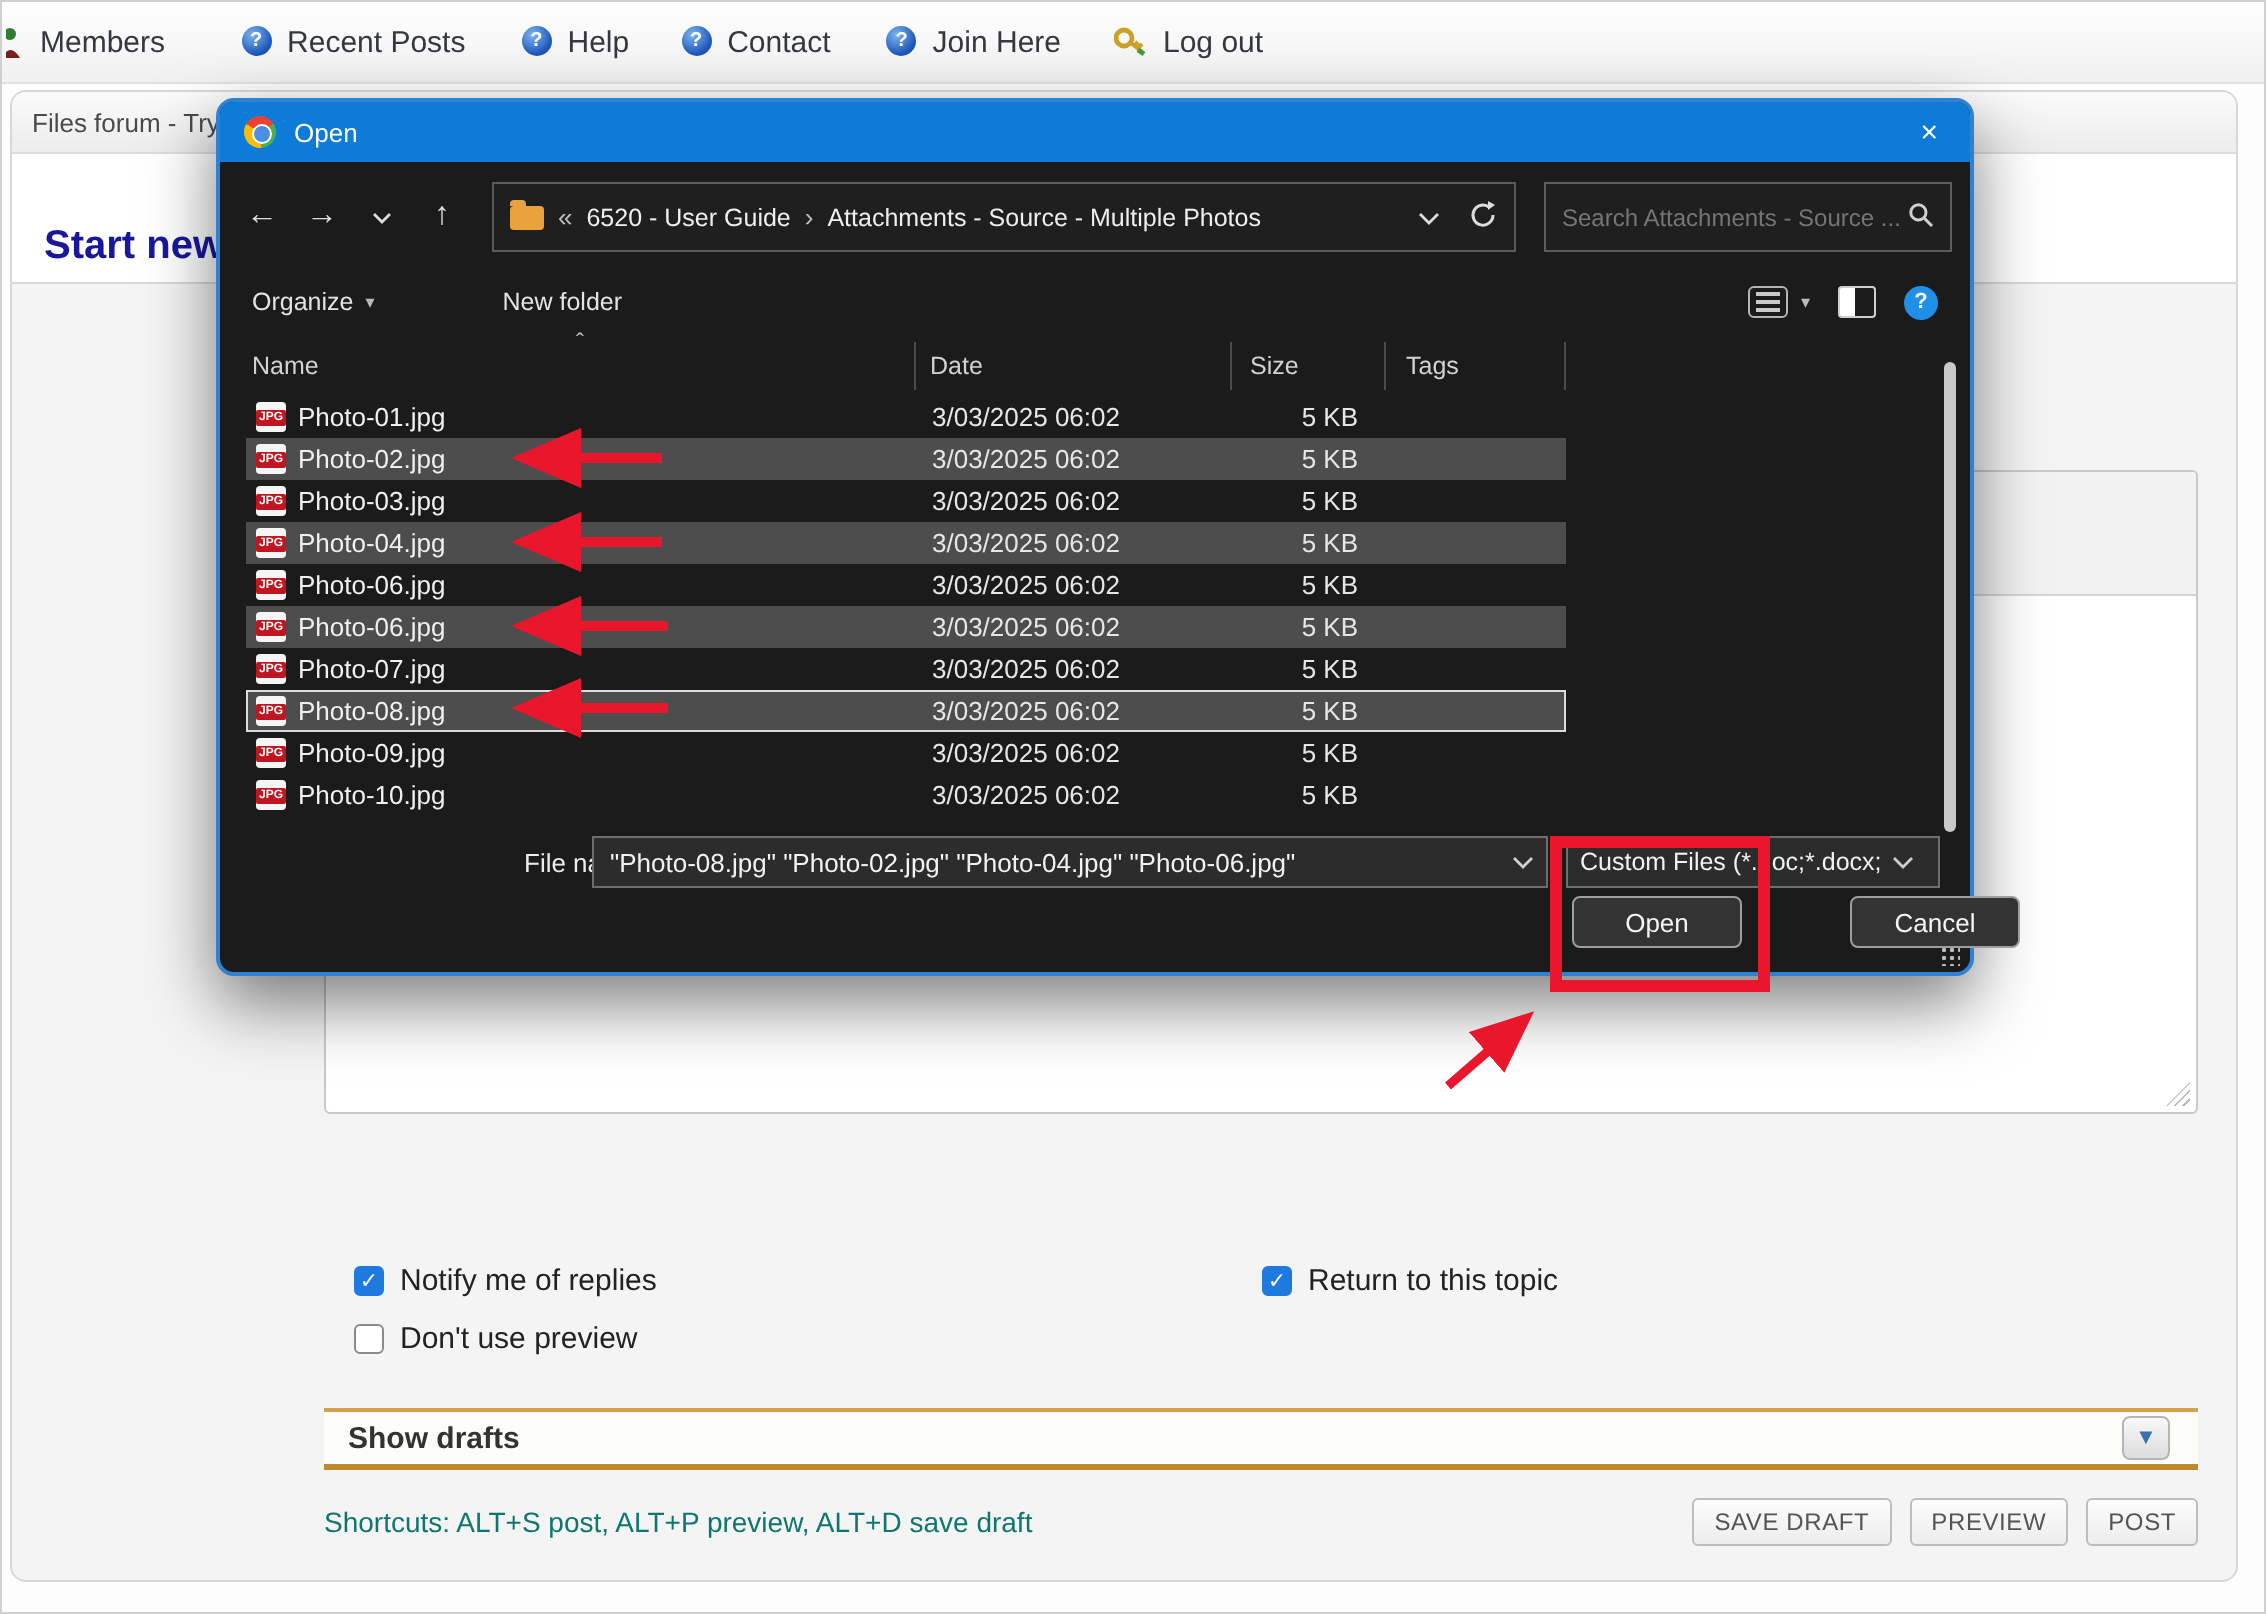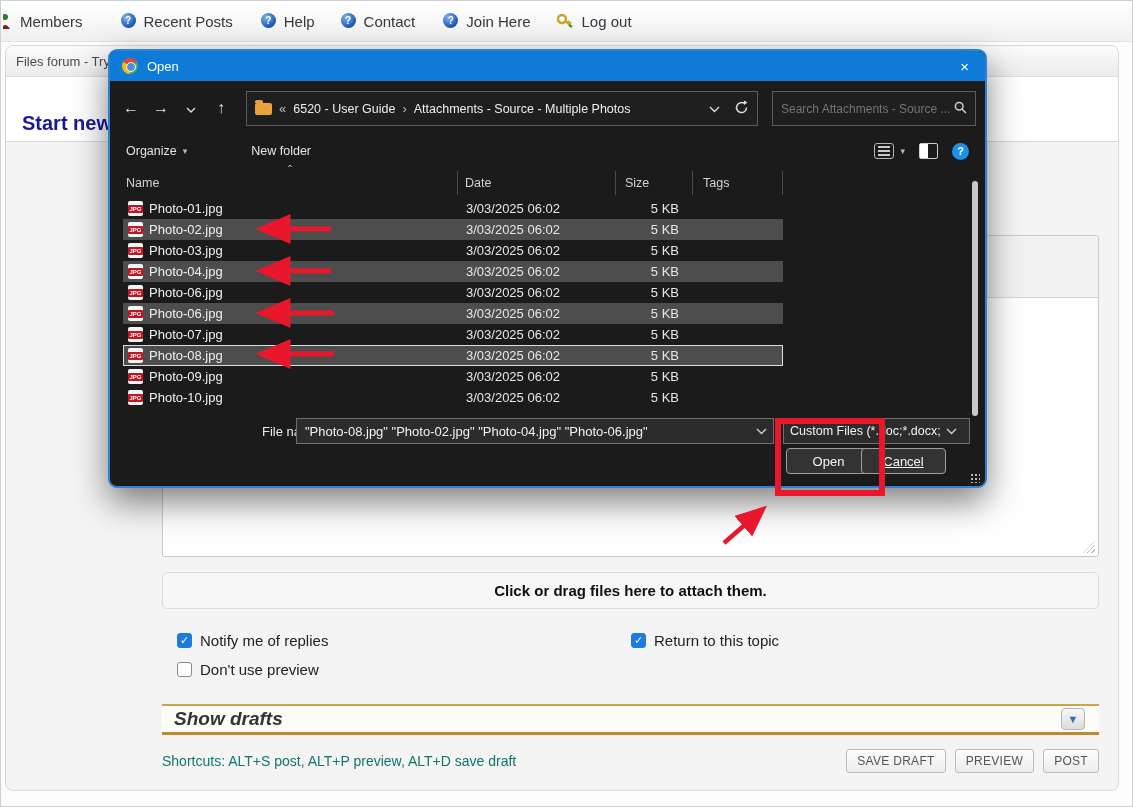--- a/index.html
+++ b/index.html
@@ -37,21 +37,21 @@
     background:#f7f7f7; border:1px solid #dcdcdc; border-radius:5px;
     display:flex; align-items:center; justify-content:center;
     font-size:15px; font-weight:bold; color:#101010; }
   .cbrow { position:absolute; display:flex; align-items:center; gap:8px; font-size:15px; color:#222; }
   .cb { width:15px; height:15px; border:1px solid #8a8a8a; border-radius:3px; background:#fff;
     display:flex; align-items:center; justify-content:center; color:#fff; font-size:11px; }
   .cb.checked { background:#1f7ae0; border-color:#1f7ae0; }
   .drafts { position:absolute; left:156px; top:658px; width:937px; height:31px;
     background:#fcfcf8; border-top:2px solid #d3a14a; border-bottom:3px solid #bf8a2e;
     display:flex; align-items:center; justify-content:space-between; padding:0 14px 0 12px; }
-  .drafts .dlabel { font-size:19px; font-weight:bold; color:#333;font-style:italic; }
+  .drafts .dlabel { font-size:15px; font-weight:bold; color:#333; }
   .drafts-toggle { width:24px; height:22px; background:linear-gradient(#f8f8f8,#dcdcdc);
     border:1px solid #b5b5b5; border-radius:4px; color:#3b6fb5; font-size:11px;
     display:flex; align-items:center; justify-content:center; cursor:pointer; }
   .footrow { position:absolute; left:156px; top:703px; width:937px;
     display:flex; align-items:center; justify-content:space-between; }
   .shortcuts { font-size:14px; color:#0f766e; }
   .fbtns { display:flex; gap:9px; }
   .fbtn { background:linear-gradient(#fdfdfd,#ececec); border:1px solid #bdbdbd; border-radius:3px;
     padding:4px 10px; font-size:12px; color:#555; letter-spacing:.3px; cursor:pointer; }
   
@@ -122,21 +122,21 @@
     border:1px solid #6e6e6e; display:flex; align-items:center; }
   .fninput input { flex:1; background:transparent; border:none; outline:none; color:#f2f2f2;
     font-size:13px; font-family:inherit; padding:0 8px; min-width:0; }
   .ftype { position:absolute; left:673px; width:187px; height:26px; background:#2c2c2c;
     border:1px solid #6e6e6e; display:flex; align-items:center; padding:0 6px;
     color:#f2f2f2; font-size:12.5px; white-space:nowrap; overflow:hidden; cursor:pointer; }
   .chev { flex:0 0 auto; margin-left:auto; padding:0 6px; display:flex; align-items:center; }
   .dbtn { position:absolute; top:397px; width:85px; height:26px; background:#333;
     border:1px solid #9e9e9e; border-radius:4px; color:#f5f5f5; font-size:13px;
     display:flex; align-items:center; justify-content:center; cursor:pointer; }
-  .dbtn.open { left:676px; } .dbtn.cancel { left:751px;text-decoration:underline; }
+  .dbtn.open { left:676px; } .dbtn.cancel { left:815px; }
   .dgrip { position:absolute; right:5px; bottom:3px; width:10px; height:10px;
     background:radial-gradient(circle,#bbb 1px,transparent 1.2px); background-size:4px 4px; }
   
   .anno-svg { position:absolute; left:0; top:0; width:1133px; height:807px;
     z-index:20; pointer-events:none; }
   .redrect { position:absolute; left:774px; top:417px; width:110px; height:78px;
     border:6px solid #e8172b; z-index:21; pointer-events:none; }
 </style>
 </head>
 <body>
@@ -181,23 +181,20 @@
   </div>
   <div class="card-white">
     <span class="page-title">Start new</span>
   </div>
 
   <div class="editor">
     <div class="editor-toolbar"></div>
     <div class="editor-grip"></div>
   </div>
 
-  <div class="attach">
-    <span>Click or drag files here to attach them.</span>
-  </div>
 
   <div class="cbrow" style="left:171px; top:586px">
     <span class="cb checked">✓</span>
     <span>Notify me of replies</span>
   </div>
   <div class="cbrow" style="left:625px; top:586px">
     <span class="cb checked">✓</span>
     <span>Return to this topic</span>
   </div>
   <div class="cbrow" style="left:171px; top:615px">

